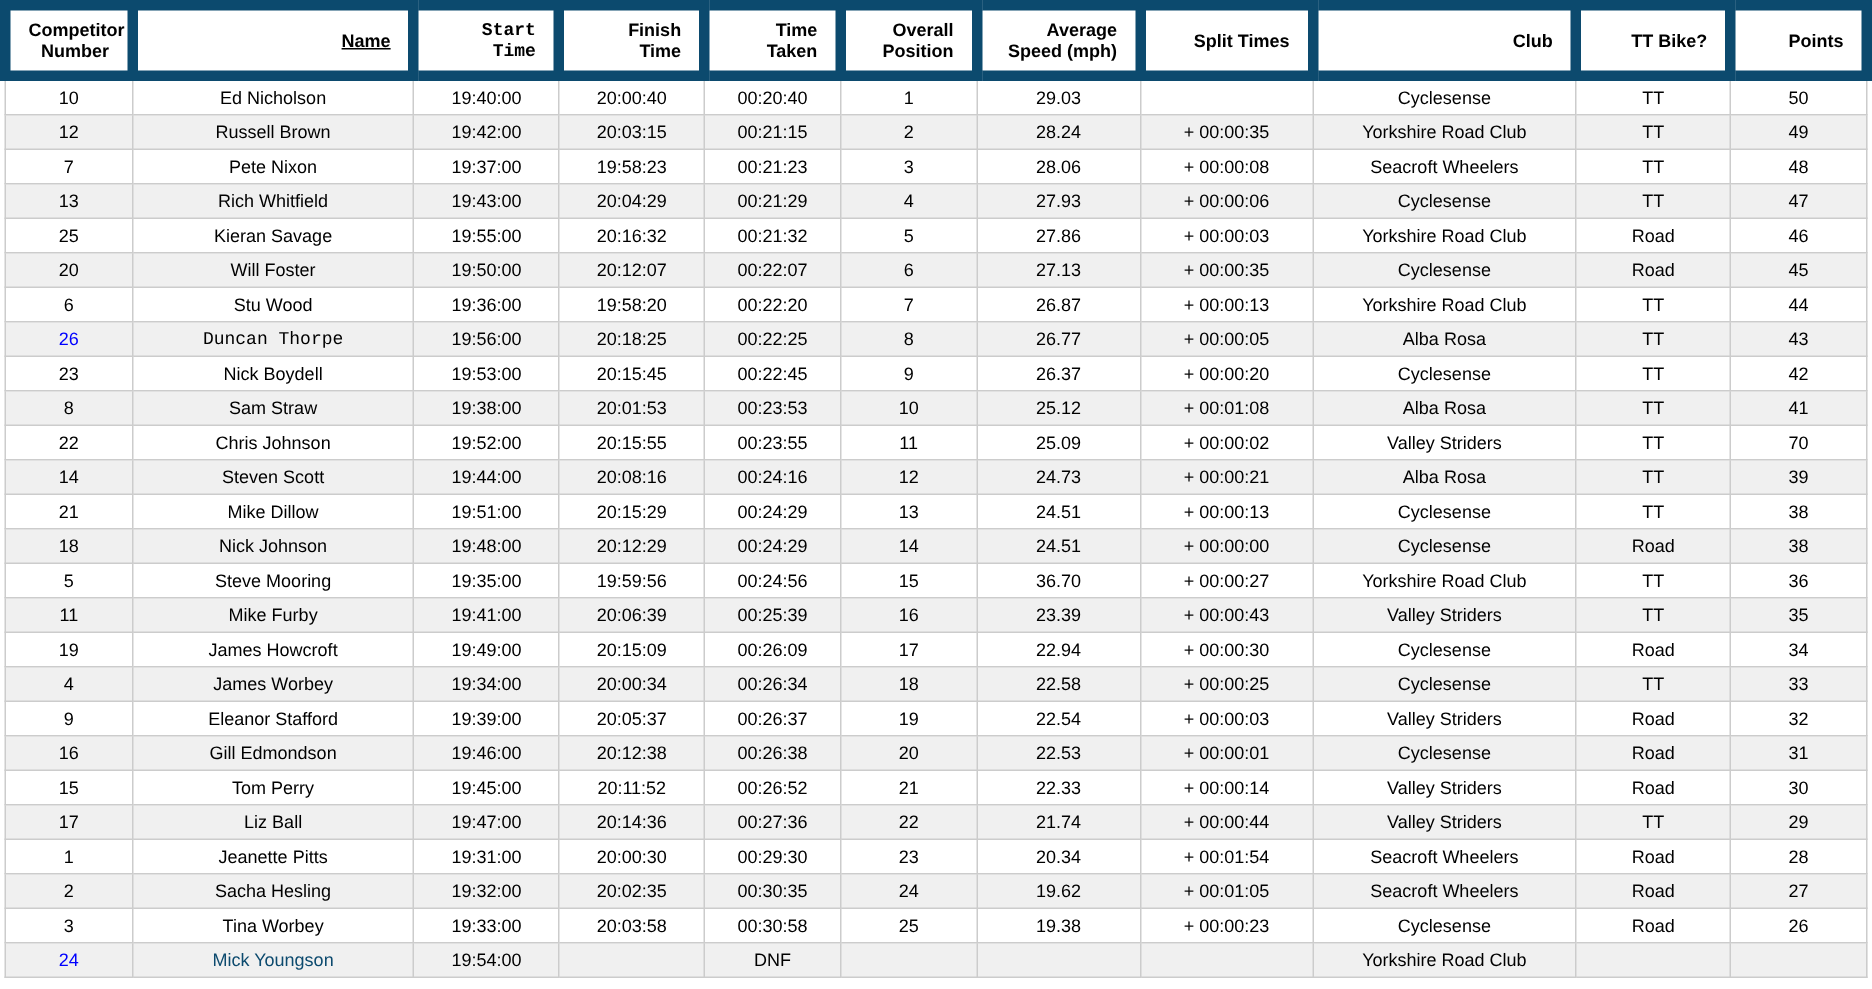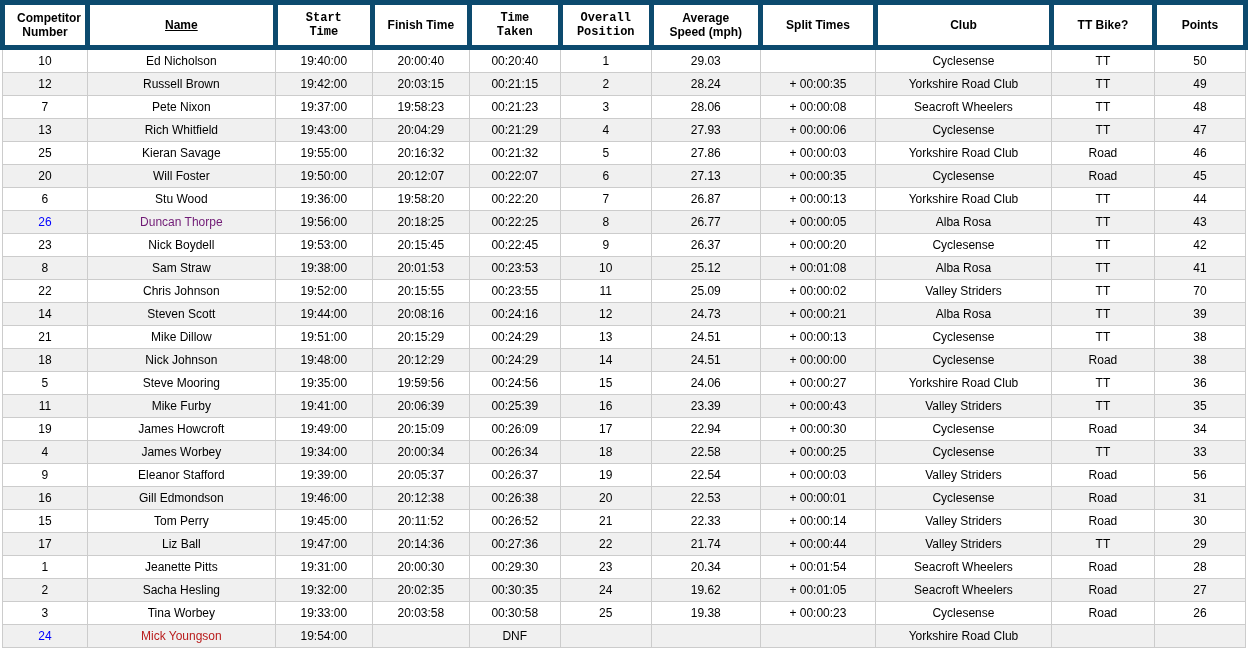--- a/index.html
+++ b/index.html
@@ -9,22 +9,22 @@
       background: #fff;
       color: #000;
     }
     table {
       width: 1248px;
       border-collapse: collapse;
       table-layout: fixed;
     }
     th {
       background: #fff;
-      border: 5px solid #0c4a6e;
-      text-align: center;
+      border: 7px solid #0c4a6e;
+      text-align: right;
       font-weight: bold;
       padding: 6px 12px;
       vertical-align: middle;
       font-size: 12px;
     }
     td {
       border: 1px solid #ccc;
       text-align: center;
       padding: 4px 4px;
       vertical-align: middle;
@@ -36,22 +36,22 @@
     tr:nth-child(odd) td {
       background: #fff;
     }
     thead tr th {
       background: #fff;
     }
     .col-num { width: 70px; }
     .col-name { width: 155px; text-decoration: underline; }
     .col-start { width: 80px; font-family: Liberation Mono, monospace; }
     .col-finish { width: 80px; }
-    .col-time { width: 75px; font-family: Liberation Mono, monospace; }
-    .col-pos { width: 75px; font-family: Liberation Mono, monospace; }
+    .col-time { width: 75px; }
+    .col-pos { width: 75px; }
     .col-speed { width: 90px; }
     .col-split { width: 95px; }
     .col-club { width: 145px; }
     .col-tt { width: 85px; }
     .col-pts { width: 75px; }
   </style>
 </head>
 <body>
 
 <table>
@@ -157,21 +157,21 @@
         <td>00:22:20</td>
         <td>7</td>
         <td>26.87</td>
         <td>+ 00:00:13</td>
         <td>Yorkshire Road Club</td>
         <td>TT</td>
         <td>44</td>
       </tr>
       <tr>
         <td style="color: rgb(0, 0, 255);">26</td>
-        <td style="color: #701a75;">Duncan Thorpe</td>
+        <td style="color: #000000; font-family: Liberation Mono, monospace;">Duncan Thorpe</td>
         <td>19:56:00</td>
         <td>20:18:25</td>
         <td>00:22:25</td>
         <td>8</td>
         <td>26.77</td>
         <td>+ 00:00:05</td>
         <td>Alba Rosa</td>
         <td>TT</td>
         <td>43</td>
       </tr>
@@ -253,21 +253,21 @@
         <td>Road</td>
         <td>38</td>
       </tr>
       <tr>
         <td>5</td>
         <td>Steve Mooring</td>
         <td>19:35:00</td>
         <td>19:59:56</td>
         <td>00:24:56</td>
         <td>15</td>
-        <td>24.06</td>
+        <td>36.70</td>
         <td>+ 00:00:27</td>
         <td>Yorkshire Road Club</td>
         <td>TT</td>
         <td>36</td>
       </tr>
       <tr>
         <td>11</td>
         <td>Mike Furby</td>
         <td>19:41:00</td>
         <td>20:06:39</td>
@@ -309,21 +309,21 @@
         <td>9</td>
         <td>Eleanor Stafford</td>
         <td>19:39:00</td>
         <td>20:05:37</td>
         <td>00:26:37</td>
         <td>19</td>
         <td>22.54</td>
         <td>+ 00:00:03</td>
         <td>Valley Striders</td>
         <td>Road</td>
-        <td>56</td>
+        <td>32</td>
       </tr>
       <tr>
         <td>16</td>
         <td>Gill Edmondson</td>
         <td>19:46:00</td>
         <td>20:12:38</td>
         <td>00:26:38</td>
         <td>20</td>
         <td>22.53</td>
         <td>+ 00:00:01</td>
@@ -391,21 +391,21 @@
         <td>00:30:58</td>
         <td>25</td>
         <td>19.38</td>
         <td>+ 00:00:23</td>
         <td>Cyclesense</td>
         <td>Road</td>
         <td>26</td>
       </tr>
       <tr>
         <td style="color: rgb(0, 0, 255);">24</td>
-        <td style="color: #b91c1c;">Mick Youngson</td>
+        <td style="color: #0c4a6e;">Mick Youngson</td>
         <td>19:54:00</td>
         <td></td>
         <td>DNF</td>
         <td></td>
         <td></td>
         <td></td>
         <td>Yorkshire Road Club</td>
         <td></td>
         <td></td>
       </tr>

